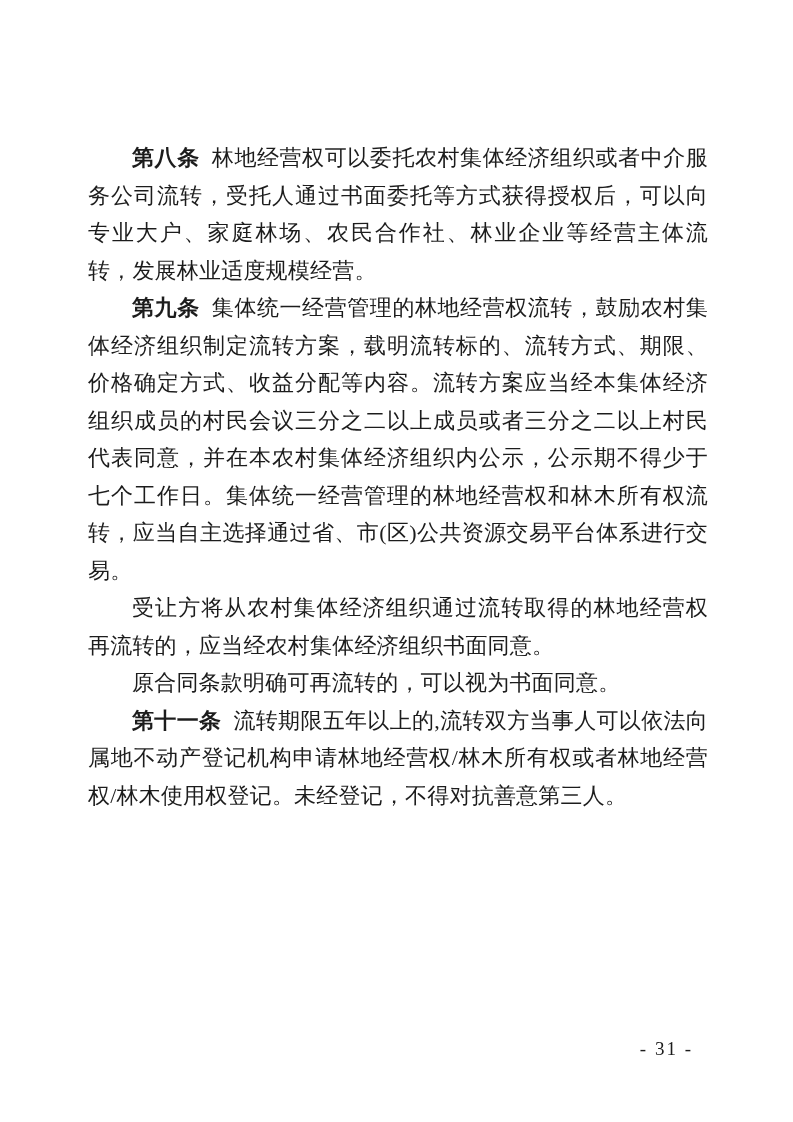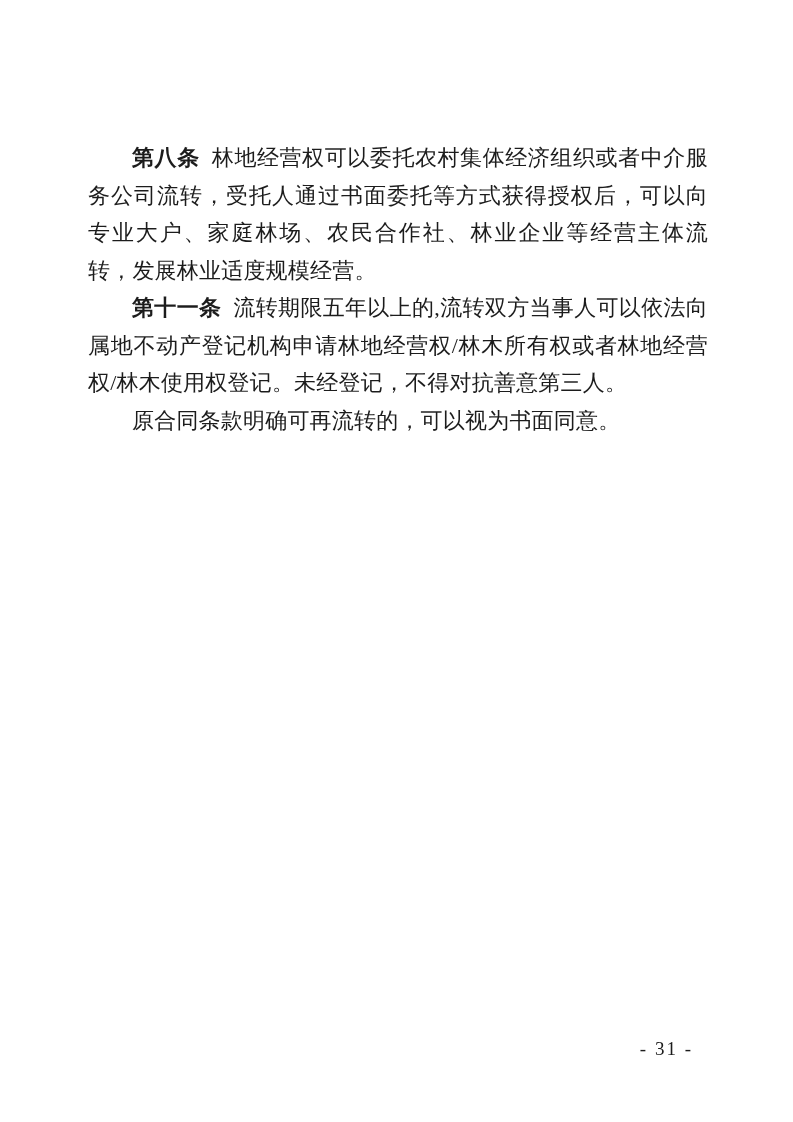--- a/index.html
+++ b/index.html
@@ -50,24 +50,26 @@
 </head>
 <body>
 
 <div class="page">
 
   <div class="content">
 
     <p class="para"><span class="article-head">第八条</span><span>林地经营权可以委托农村集体经济组织或者中介服务公司流转，受托人通过书面委托等方式获得授权后，可以向专业大户、家庭林场、农民合作社、林业企业等经营主体流转，发展林业适度规模经营。</span></p>
 
 
+    <p class="para"><span class="article-head">第九条</span><span>集体统一经营管理的林地经营权流转，鼓励农村集体经济组织制定流转方案，载明流转标的、流转方式、期限、价格确定方式、收益分配等内容。流转方案应当经本集体经济组织成员的村民会议三分之二以上成员或者三分之二以上村民代表同意，并在本农村集体经济组织内公示，公示期不得少于七个工作日。集体统一经营管理的林地经营权和林木所有权流转，应当自主选择通过省、市(区)公共资源交易平台体系进行交易。</span></p>
 
 
+    <p class="para"><span>受让方将从农村集体经济组织通过流转取得的林地经营权再流转的，应当经农村集体经济组织书面同意。</span></p>
+
+    <p class="para"><span>原合同条款明确可再流转的，可以视为书面同意。</span></p>
 
     <p class="para"><span class="article-head">第十一条</span><span>流转期限五年以上的,流转双方当事人可以依法向属地不动产登记机构申请林地经营权/林木所有权或者林地经营权/林木使用权登记。未经登记，不得对抗善意第三人。</span></p>
-
-    <p class="para"><span>原合同条款明确可再流转的，可以视为书面同意。</span></p>
 
   </div>
 
   <div class="page-number">- 31 -</div>
 
 </div>
 
 </body></html>

